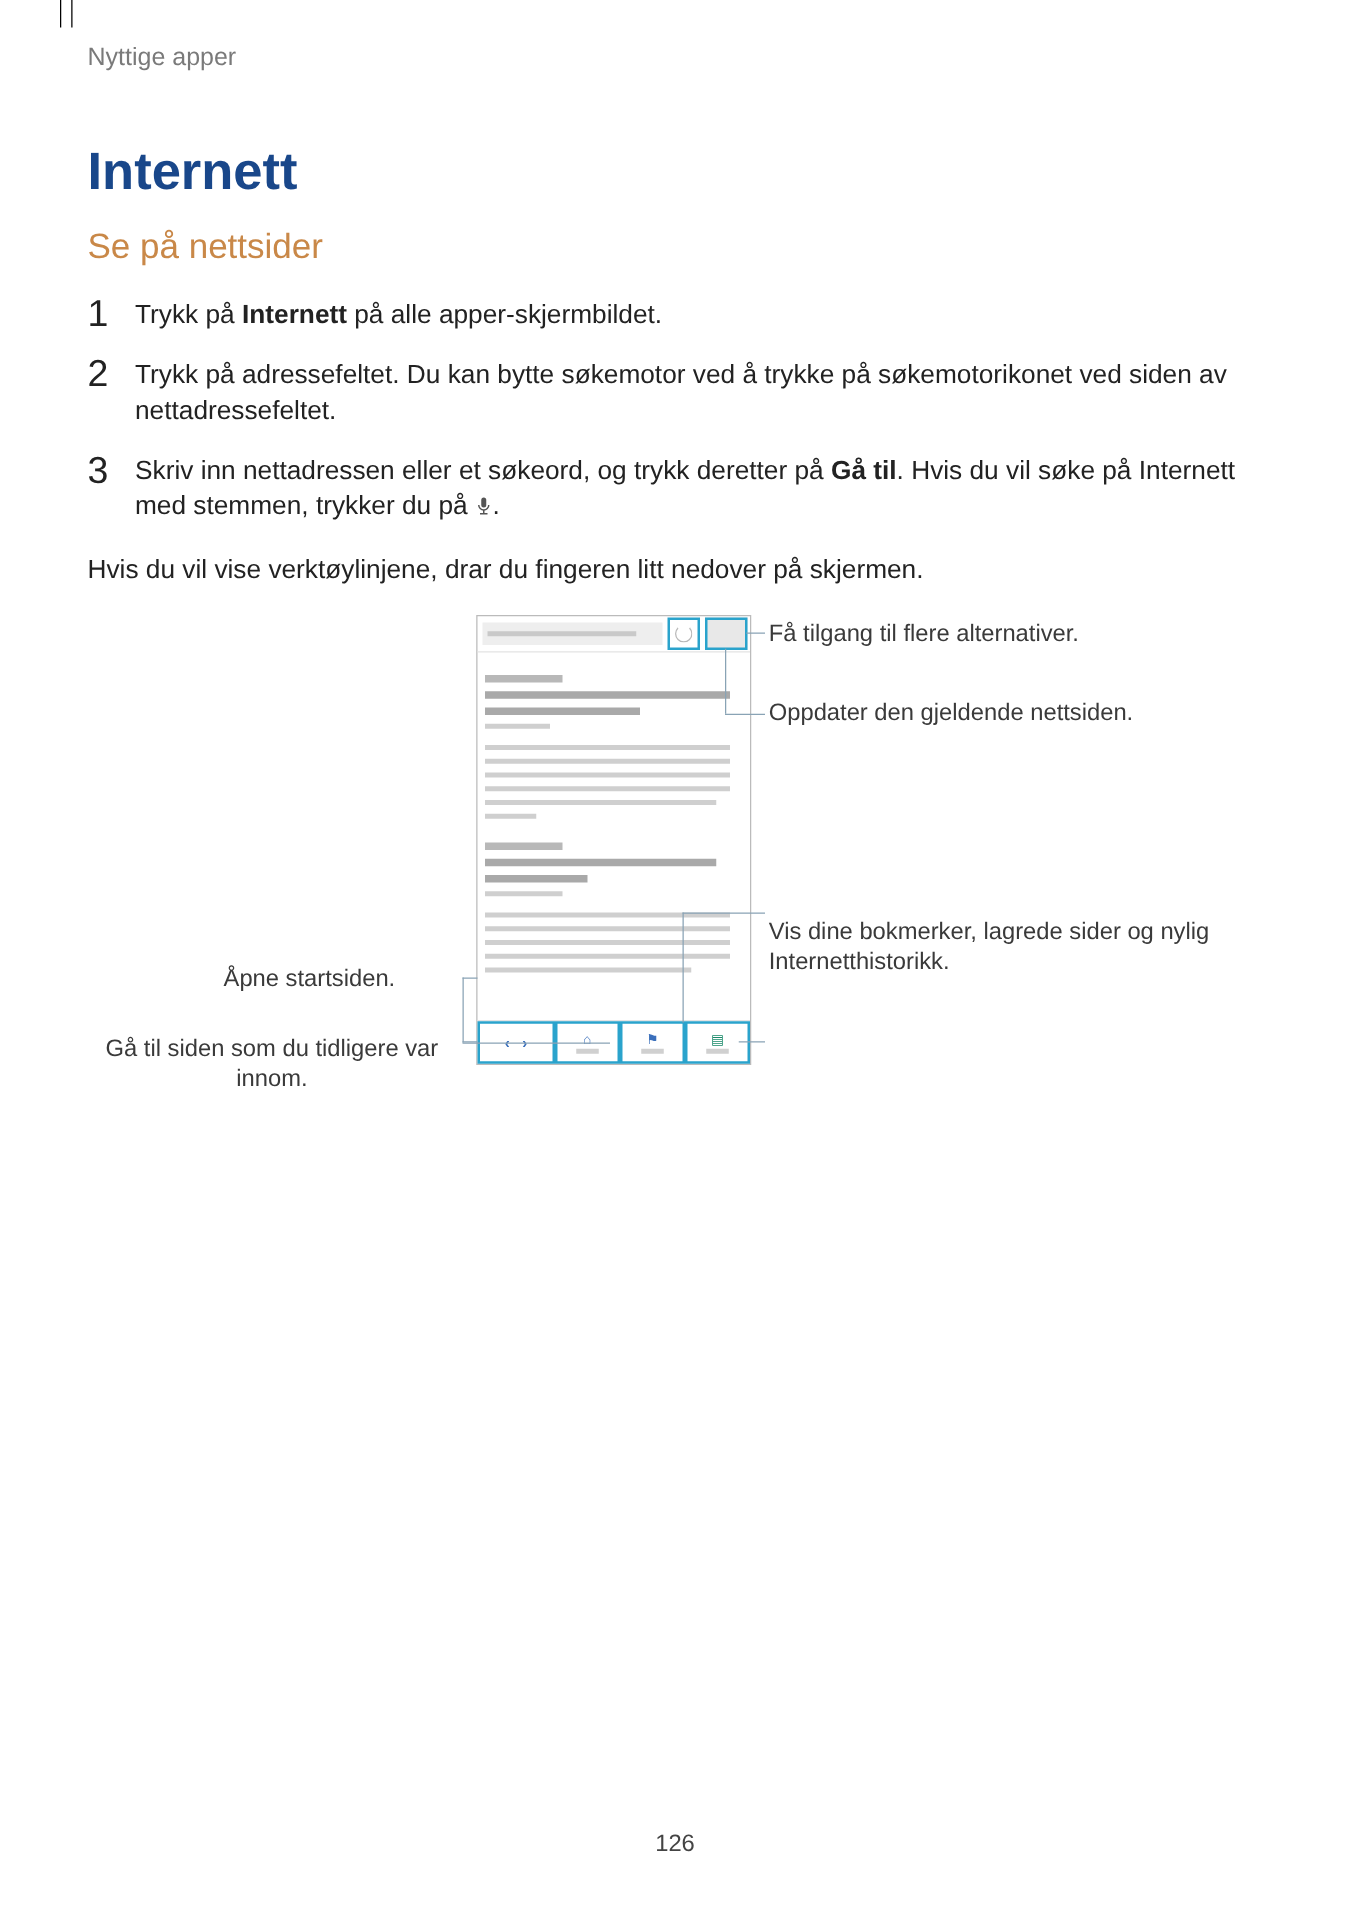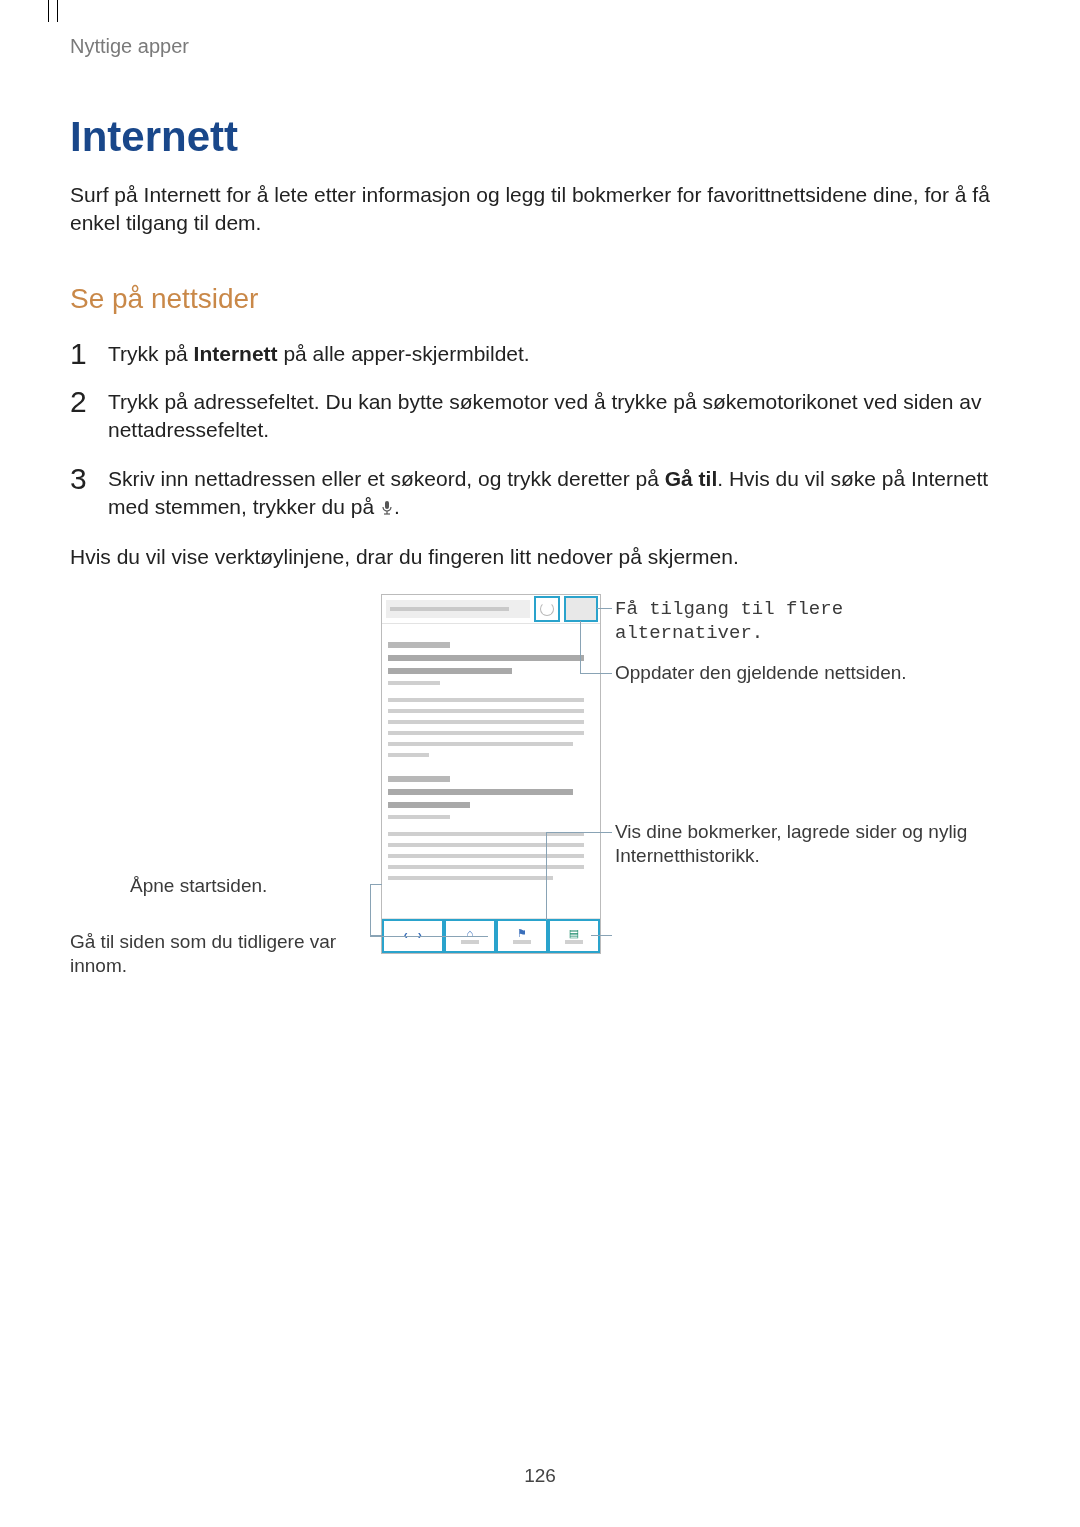--- a/index.html
+++ b/index.html
@@ -181,41 +181,40 @@
     position:absolute;
     background:#89a3b5;
   }
   .callout-label{
     position:absolute;
     font-size:19px;
     color:#3a3a3a;
     line-height:1.25;
   }
   .right-label{left:545px;width:370px;}
-  .left-label{text-align:left;}
+  .left-label{text-align:center;}
   .page-number{
     position:absolute;
     bottom:40px;
     left:0;right:0;
     text-align:center;
     font-size:19px;
     color:#444;
   }
 </style>
 </head>
 <body>
 
 <div class="page">
   <div class="tab-mark"></div>
 
   <div class="breadcrumb">Nyttige apper</div>
 
   <h1 class="title">Internett</h1>
 
-  <p class="intro">Surf på Internett for å lete etter informasjon og legg til bokmerker for favorittnettsidene dine, for å få enkel tilgang til dem.</p>
 
   <h2 class="subtitle">Se på nettsider</h2>
 
   <ol class="steps">
     <li>
       <span class="step-num">1</span>
       <span>Trykk på </span><span class="bold">Internett</span><span> på alle apper-skjermbildet.</span>
     </li>
     <li>
       <span class="step-num">2</span>
@@ -293,29 +292,29 @@
         <div class="bb-cell bb-hl">
           <div class="bb-ico">
               <span class="tabs-ico">▤</span>
             </div>
           <div class="sublabel"></div>
         </div>
       </div>
     </div>
 
     <div class="callout-line" style="left:527px;top:14px;width:15px;height:1px;"></div>
-    <div class="callout-label right-label" style="top:4px;font-family:Liberation Mono, monospace;">Få tilgang til flere alternativer.</div>
+    <div class="callout-label right-label" style="top:4px;">Få tilgang til flere alternativer.</div>
 
     <div class="callout-line" style="left:510px;top:27px;width:1px;height:52px;"></div>
     <div class="callout-line" style="left:510px;top:79px;width:32px;height:1px;"></div>
     <div class="callout-label right-label" style="top:67px;">Oppdater den gjeldende nettsiden.</div>
 
     <div class="callout-line" style="left:476px;top:238px;width:66px;height:1px;"></div>
     <div class="callout-line" style="left:476px;top:238px;width:1px;height:88px;"></div>
-    <div class="callout-label right-label" style="top:226px;">Vis dine bokmerker, lagrede sider og nylig Internetthistorikk.</div>
+    <div class="callout-label right-label" style="top:242px;">Vis dine bokmerker, lagrede sider og nylig Internetthistorikk.</div>
 
     <div class="callout-line" style="left:521px;top:341px;width:21px;height:1px;"></div>
 
     <div class="callout-line" style="left:300px;top:290px;width:12px;height:1px;"></div>
     <div class="callout-line" style="left:300px;top:290px;width:1px;height:52px;"></div>
     <div class="callout-line" style="left:300px;top:342px;width:118px;height:1px;"></div>
     <div class="callout-label left-label" style="left:60px;top:280px;width:235px;">Åpne startsiden.</div>
 
     <div class="callout-line" style="left:300px;top:341px;width:12px;height:1px;"></div>
     <div class="callout-label left-label" style="left:0px;top:336px;width:295px;">Gå til siden som du tidligere var innom.</div>

